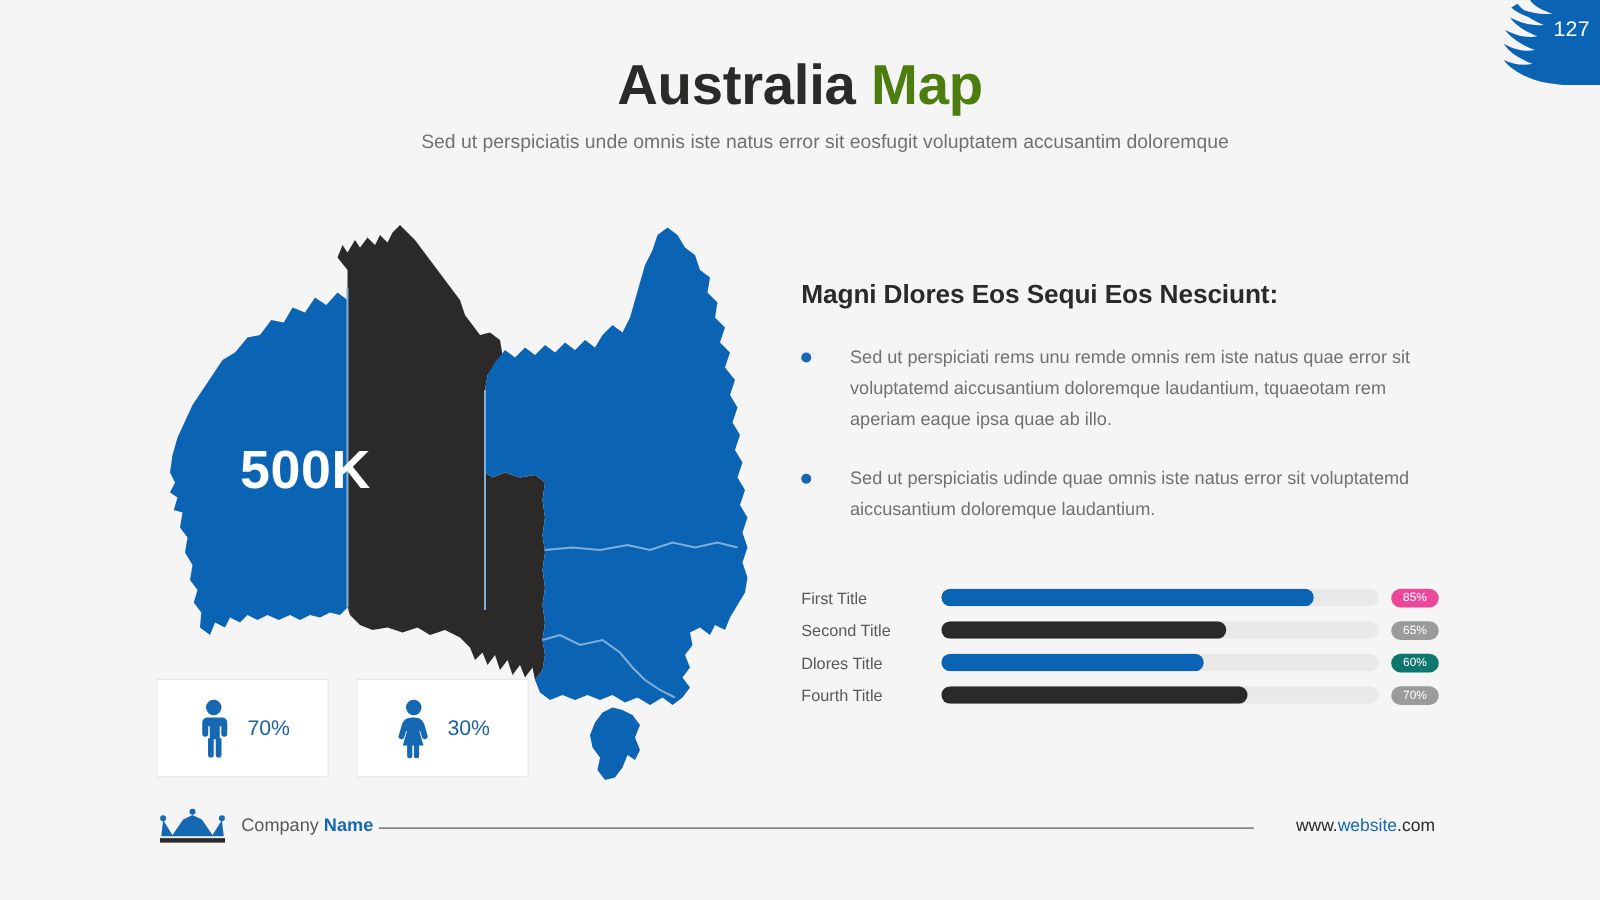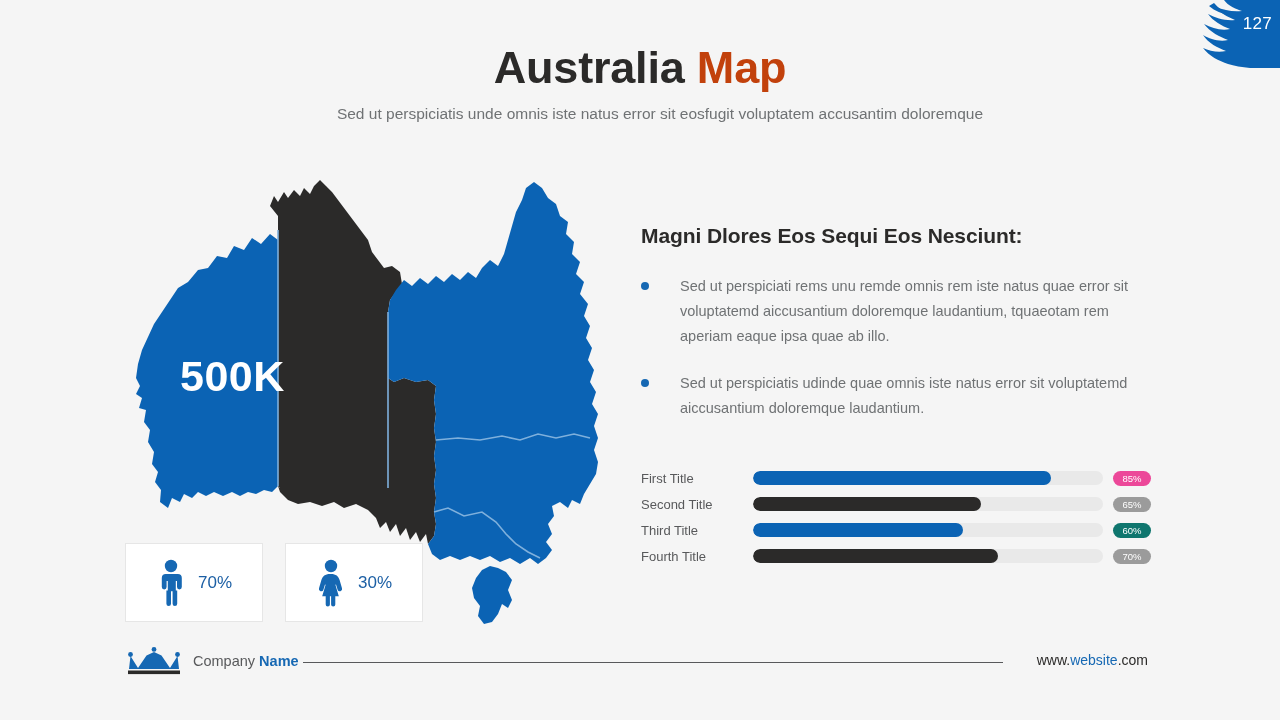--- a/index.html
+++ b/index.html
@@ -30,34 +30,34 @@
     font-family: "Liberation Sans", sans-serif;
     letter-spacing: .3px;
   }
 
   
   .header { position: absolute; top: 44px; left: 0; width: 1280px; text-align: center; }
   .title {
     font-size: 45px; font-weight: bold; color: #2b2a29;
     letter-spacing: -.2px; line-height: 1.05;
   }
-  .title .accent { color: #c2410c; }
+  .title .accent { color: #4d7c0f; }
   .subtitle {
     margin-top: 14px;
     font-size: 15.5px; color: #6f7274; font-weight: normal; padding-left: 40px;
   }
 
   
   .map-wrap {
     position: absolute; left: 128px; top: 172px;
     width: 500px; height: 460px;
   }
   .map-wrap svg { display: block; width: 500px; height: 460px; }
   .map-label {
-    position: absolute; left: 52px; top: 180px;
+    position: absolute; left: 64px; top: 180px;
     font-size: 43px; font-weight: bold; color: #ffffff;
     letter-spacing: .5px;
   }
 
   
   .stat-cards { position: absolute; left: 125px; top: 543px; display: flex; gap: 22px; }
   .stat-card {
     width: 138px; height: 79px;
     background: #ffffff;
     border: 1px solid #e6e6e6;
@@ -253,21 +253,21 @@
       <span class="bar-pct" style="background: #ec4899;">85%</span>
     </div>
     <div class="bar-row">
       <span class="bar-label">Second Title</span>
       <span class="bar-track" style="background: rgb(233, 233, 233);">
         <span class="bar-fill" style="width: 65%; background: rgb(43, 42, 41);"></span>
       </span>
       <span class="bar-pct" style="background: rgb(155, 155, 155);">65%</span>
     </div>
     <div class="bar-row">
-      <span class="bar-label">Third Title</span>
+      <span class="bar-label">Dlores Title</span>
       <span class="bar-track" style="background: rgb(233, 233, 233);">
         <span class="bar-fill" style="width: 60%; background: rgb(11, 99, 180);"></span>
       </span>
       <span class="bar-pct" style="background: #0f766e;">60%</span>
     </div>
     <div class="bar-row">
       <span class="bar-label">Fourth Title</span>
       <span class="bar-track" style="background: rgb(233, 233, 233);">
         <span class="bar-fill" style="width: 70%; background: rgb(43, 42, 41);"></span>
       </span>

